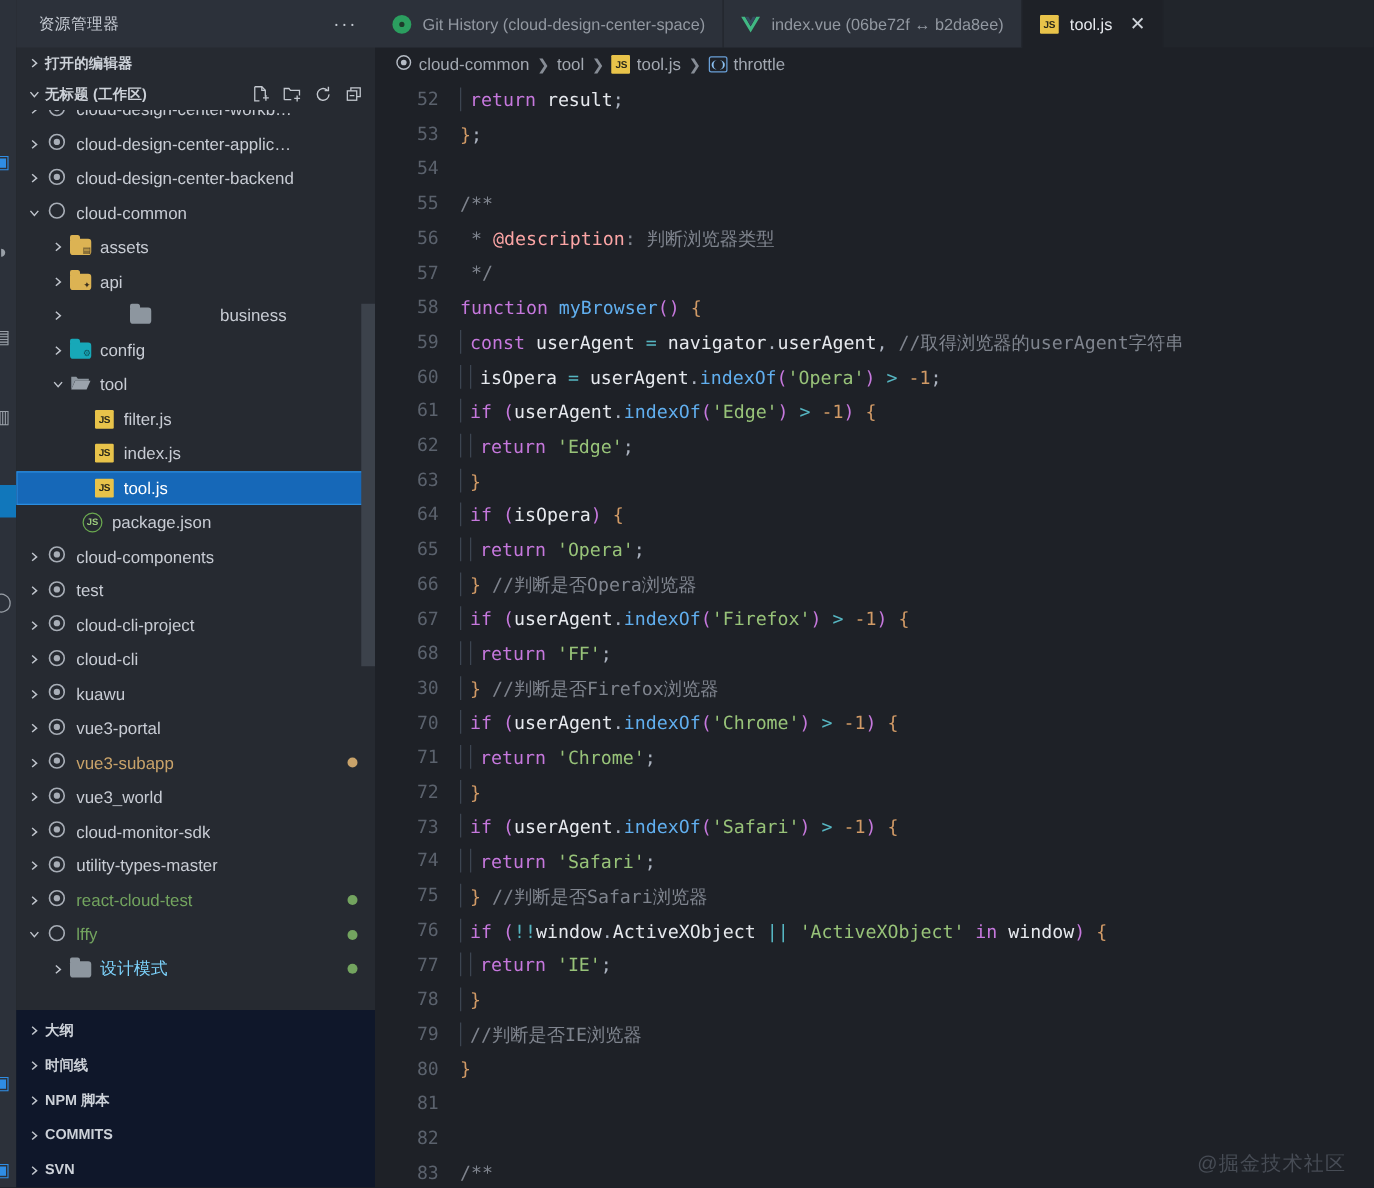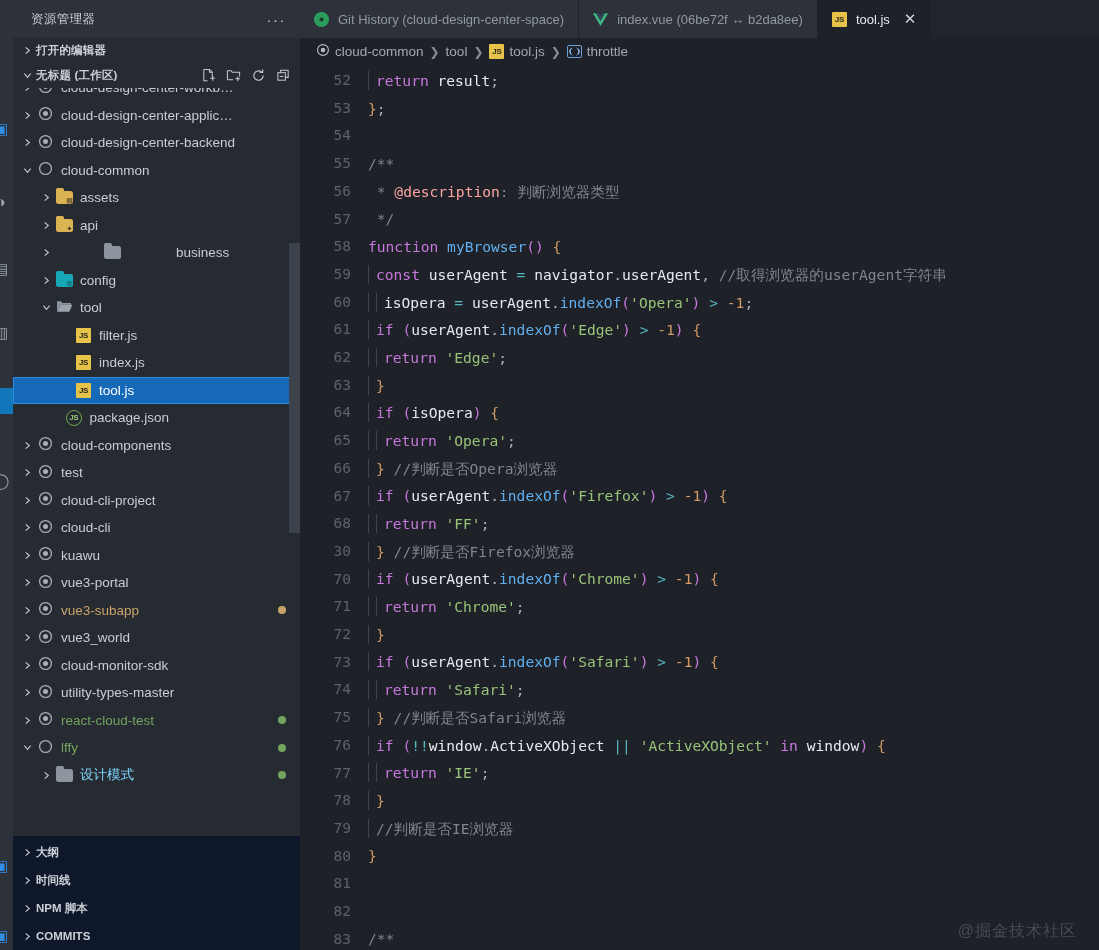--- a/index.html
+++ b/index.html
@@ -591,20 +591,28 @@
           </span>
           <span>NPM 脚本</span>
         </div>
         <div class="bsec">
           <span class="chev">
             <svg width="9" height="9" viewBox="0 0 10 10">
               <path d="M3 1.5 L7 5 L3 8.5" fill="none" stroke="#c0c5cd" stroke-width="1.3"></path>
             </svg>
           </span>
           <span>COMMITS</span>
+        </div>
+        <div class="bsec">
+          <span class="chev">
+            <svg width="9" height="9" viewBox="0 0 10 10">
+              <path d="M3 1.5 L7 5 L3 8.5" fill="none" stroke="#c0c5cd" stroke-width="1.3"></path>
+            </svg>
+          </span>
+          <span>SVN</span>
         </div>
       </div>
   </div>
 
   <div class="editor">
 
     <div class="tabbar" id="tabbar">
         <div class="tab">
           <span class="tab-icon">
             <svg width="17" height="17" viewBox="0 0 18 18">

